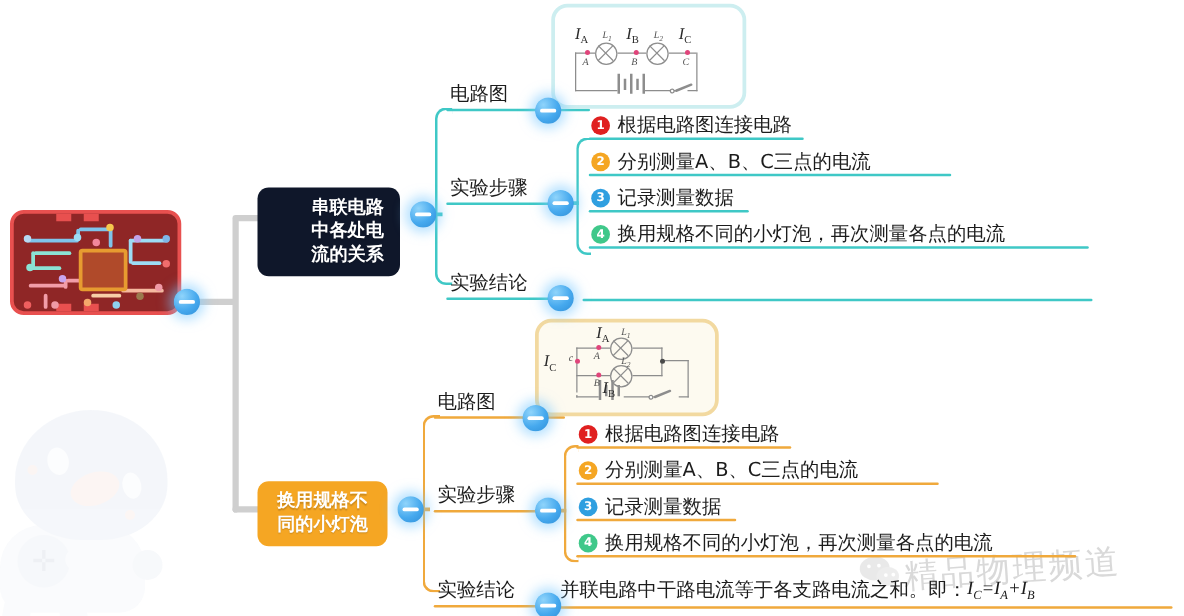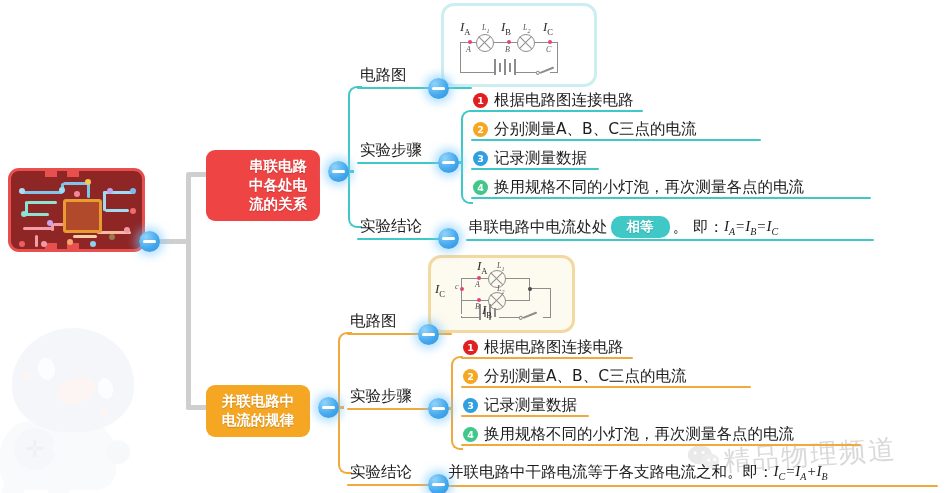--- a/index.html
+++ b/index.html
@@ -99,21 +99,21 @@
     background:#fff;border-radius:2px;
   }
 
   
   .pill{
     position:absolute;border-radius:9px;color:#fff;font-weight:700;
     font-family:"DejaVu Sans",sans-serif;font-size:14.5px;line-height:1.3;
     padding:7px 11px;text-align:center;box-sizing:border-box;
     text-shadow:0 1px 1px rgba(0,0,0,.18);
   }
-  .pill.cyan{background:#ef4444;padding-left:41px;}
+  .pill.cyan{background:#0f172a;padding-left:41px;}
   .pill.orange{background:#f5a623;}
 
   
   .card{position:absolute;box-sizing:border-box;border-radius:13px;}
   .card.cyan{background:#ffffff;border:3px solid #cdeef0;}
   .card.cream{background:#fdfaf0;border:3px solid #f2d9a0;}
   .cg{position:absolute;}
   .wire{position:absolute;background:#8d8d8d;}
   .node-dot{position:absolute;width:4px;height:4px;background:#e0457b;border-radius:50%;}
   .lamp{
@@ -346,32 +346,24 @@
   <div class="step" style="left:473px;top:177px;">
     <span class="bullet" style="background:#3fc88a;">4</span>
     <span class="step-text">换用规格不同的小灯泡，再次测量各点的电流</span>
   </div>
   <div class="uline ucyan" style="left:471px;top:197px;width:400px;"></div>
 
   <div class="sub-label" style="left:360px;top:216px;">实验结论</div>
   <div class="uline ucyan" style="left:357px;top:238px;width:84px;"></div>
   <div class="knob" style="left:438px;top:228px;"></div>
 
-  <div class="concl-text" style="left:468px;top:216px;">
-    <span>串联电路中电流处处</span>
-    <span class="badge">相等</span>
-    <span>。 即：</span>
-    <span class="formula">
-      I<sub>A</sub>=I<sub>B</sub>=I<sub>C</sub>
-    </span>
-  </div>
   <div class="uline ucyan" style="left:466px;top:239px;width:408px;"></div>
 
   <div class="pill orange" style="left:206px;top:385px;width:104px;">
-    <span>并联电路中电流的规律</span>
+    <span>换用规格不同的小灯泡</span>
   </div>
   <div class="knob" style="left:318px;top:397px;"></div>
 
   <div class="lbr orange" style="left:338px;top:332px;width:14px;height:142px;"></div>
   <div class="gline" style="left:338px;top:406px;width:6px;height:3px;background:#f0a93c;"></div>
 
   <div class="sub-label" style="left:350px;top:311px;">电路图</div>
   <div class="uline uorange" style="left:347px;top:333px;width:74px;"></div>
   <div class="knob" style="left:418px;top:324px;"></div>
   <div class="uline uorange" style="left:438px;top:333px;width:14px;"></div>

